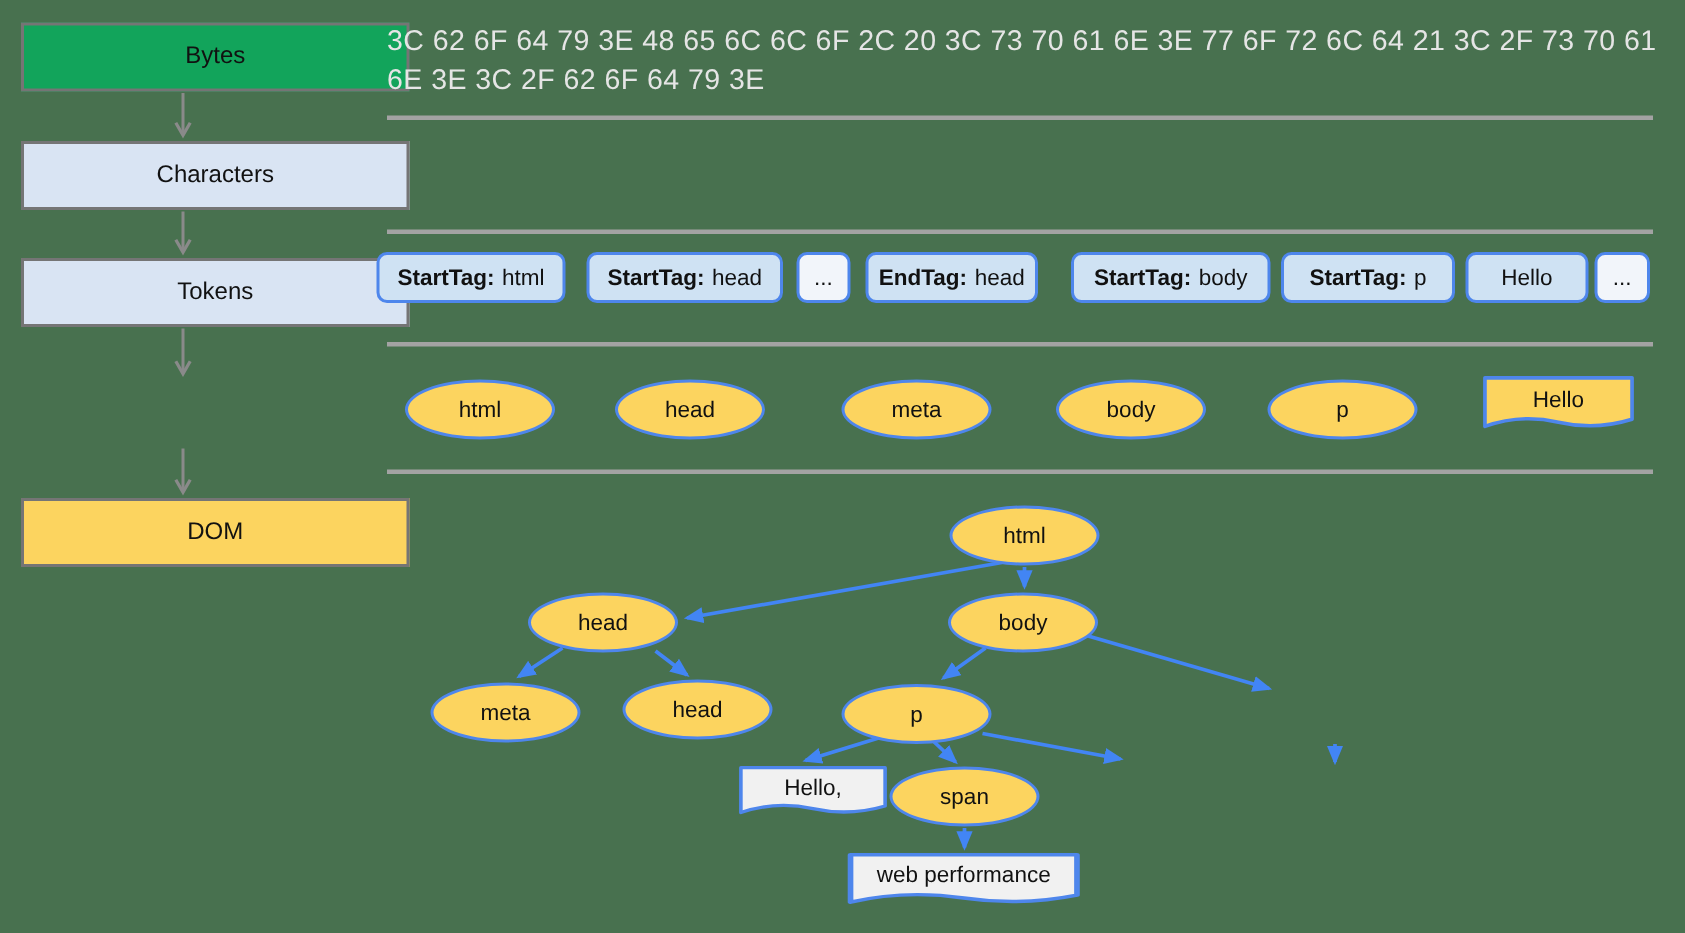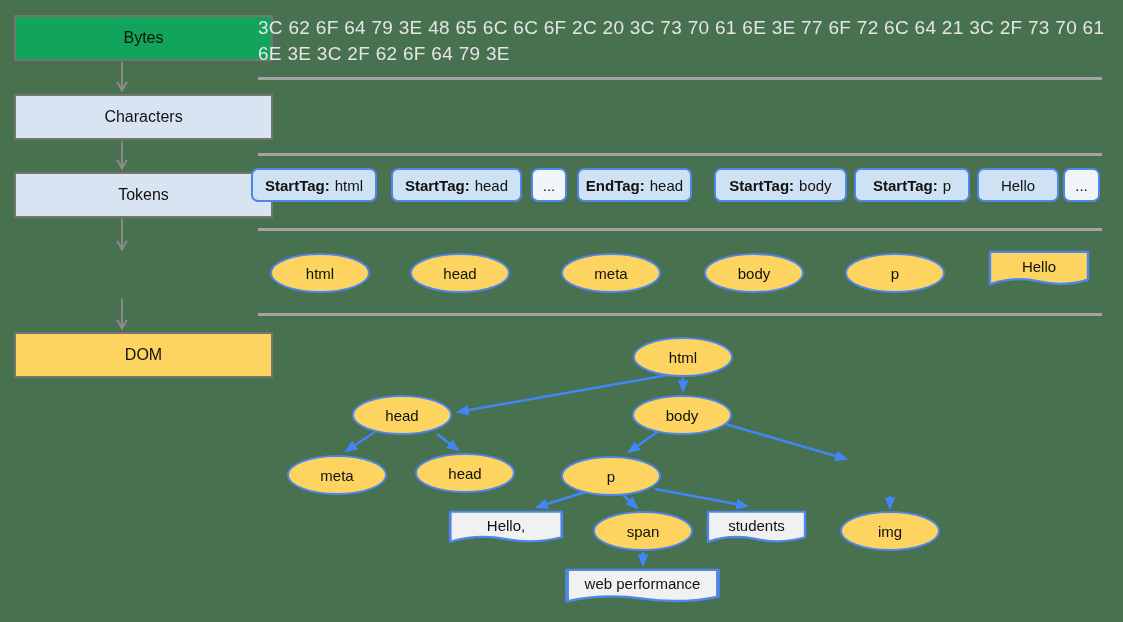--- a/index.html
+++ b/index.html
@@ -149,33 +149,26 @@
   </div>
   <div class="divider" style="top:313px"></div>
 
   <div class="ellipse" style="left:633px;top:337px">html</div>
   <div class="ellipse" style="left:352px;top:395px">head</div>
   <div class="ellipse" style="left:632px;top:395px">body</div>
   <div class="ellipse" style="left:287px;top:455px">meta</div>
   <div class="ellipse" style="left:415px;top:453px">head</div>
   <div class="ellipse" style="left:561px;top:456px">p</div>
   <div class="ellipse" style="left:593px;top:511px">span</div>
-  <div class="ellipse" style="left:840px;top:511px">img</div>
 
-  <div class="flagbox white" style="left:448px;top:510px;width:116px;height:37px">
+  <div class="flagbox white" style="left:492px;top:510px;width:100px;height:37px">
     <svg viewBox="0 0 104 42" preserveAspectRatio="none">
         <path d="M2,2 L102,2 L102,31 Q77,39 52,33 Q26,27 2,36 Z"></path>
       </svg>
     <span>Hello,</span>
-  </div>
-  <div class="flagbox white" style="left:706px;top:510px;width:101px;height:37px">
-    <svg viewBox="0 0 104 42" preserveAspectRatio="none">
-        <path d="M2,2 L102,2 L102,31 Q77,39 52,33 Q26,27 2,36 Z"></path>
-      </svg>
-    <span>students</span>
   </div>
   <div class="flagbox white" style="left:564px;top:568px;width:157px;height:39px">
     <svg viewBox="0 0 104 42" preserveAspectRatio="none">
         <path d="M2,2 L102,2 L102,31 Q77,39 52,33 Q26,27 2,36 Z"></path>
       </svg>
     <span>web performance</span>
   </div>
 
 </div>
 

